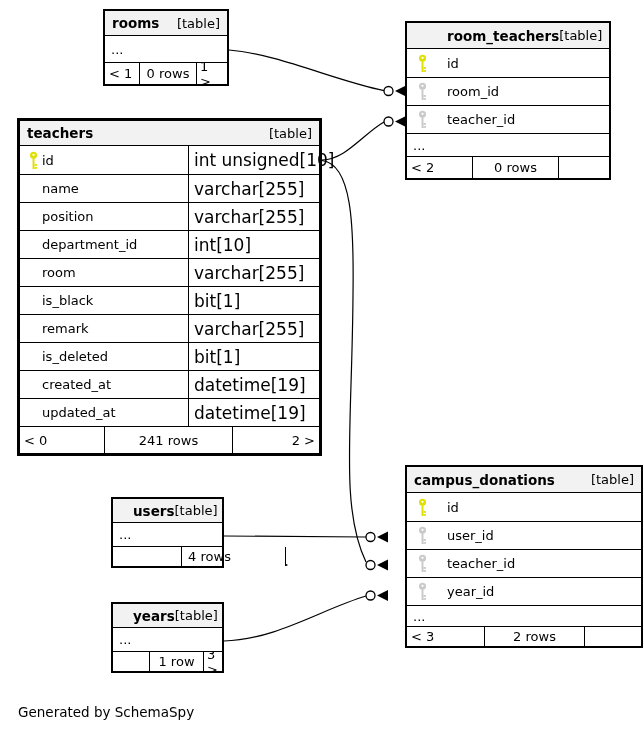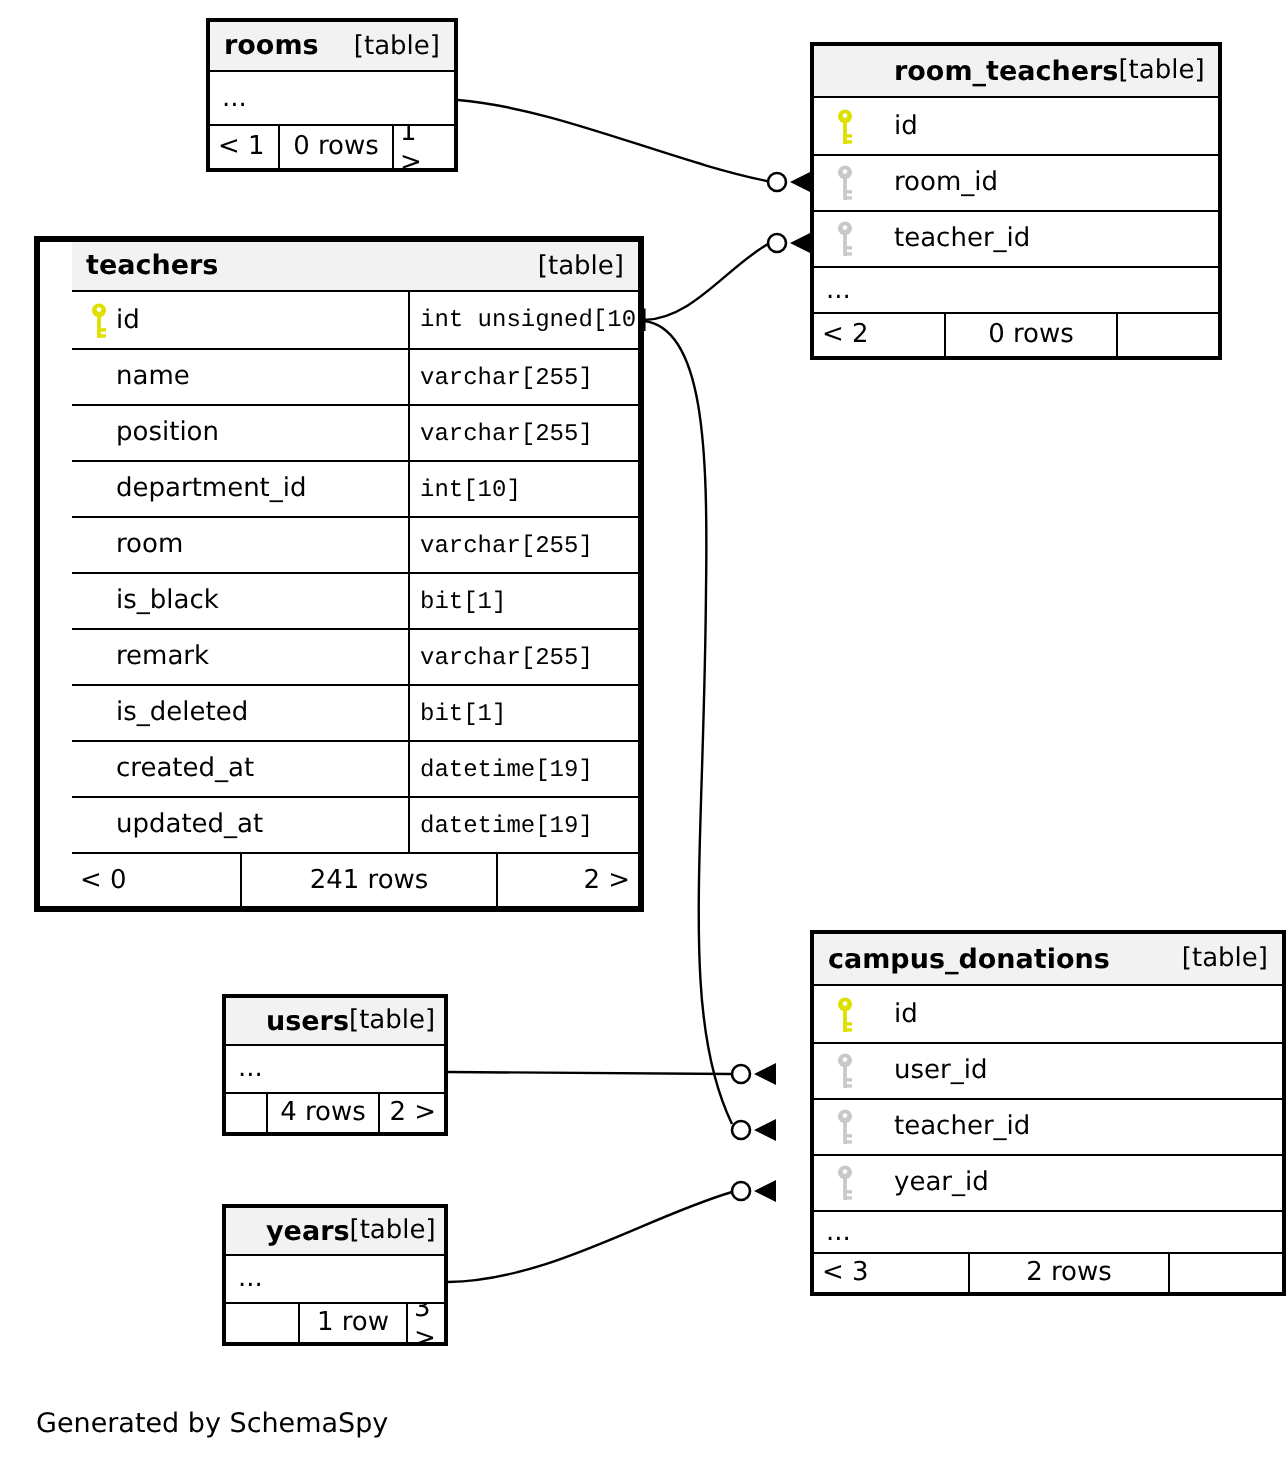--- a/index.html
+++ b/index.html
@@ -7,31 +7,31 @@
           font-family:"DejaVu Sans","Liberation Sans",sans-serif;color:#000;overflow:hidden;}
 
   
   .rel-layer{position:absolute;left:0;top:0;z-index:0;pointer-events:none;}
   .rel-layer path{fill:none;stroke:#000;stroke-width:1.2px;}
   .rel-layer circle{fill:#fff;stroke:#000;stroke-width:1.3px;}
   .rel-layer polygon{fill:#000;stroke:none;}
 
   
   .tbox{position:absolute;border:2px solid #000;background:#fff;box-sizing:border-box;z-index:1;}
-  #t-teachers{border-width:3px;padding-left:16px;}
+  #t-teachers{border-width:3px;}
   .thead{display:flex;justify-content:space-between;align-items:center;
          border-bottom:1px solid #000;padding:0 7px;box-sizing:border-box;}
   .tname{font-weight:bold;font-size:13.5px;white-space:nowrap;}
   .ttag{font-size:13px;white-space:nowrap;}
   .row{display:flex;align-items:center;background:#fff;box-sizing:border-box;}
   .row + .row{border-top:1px solid #000;}
   .keycol{display:flex;align-items:center;box-sizing:border-box;flex:none;}
   .cname{font-size:13px;white-space:nowrap;}
-  .ctype{font-size:12px;border-left:1px solid #000;align-self:stretch;display:flex;
-         align-items:center;padding-left:5px;flex:1;white-space:nowrap;font-family:Liberation Mono, monospace;}
+  .ctype{font-size:17px;border-left:1px solid #000;align-self:stretch;display:flex;
+         align-items:center;padding-left:5px;flex:1;white-space:nowrap;}
   .row.ell{padding-left:6px;font-size:13px;}
   .tfoot{display:grid;border-top:1px solid #000;font-size:13px;box-sizing:border-box;}
   .fc{display:flex;align-items:center;padding:0 3px;overflow:hidden;}
   .fc.c1{padding-left:4px;}
   .fc.c2{justify-content:center;border-left:1px solid #000;}
   .fc.c3{justify-content:flex-end;border-left:1px solid #000;padding-right:4px;}
 
   
   #t-rooms{left:103px;top:9px;width:126px;}
   #t-rooms .thead{height:25px;}
@@ -50,21 +50,21 @@
   #t-teachers .tfoot{height:27px;grid-template-columns:84px 128px auto;}
   #t-teachers .keycol{width:22px;padding-left:8px;}
   #t-teachers .cname{width:146px;flex:none;}
 
   #t-room_teachers .keycol,#t-campus_donations .keycol{width:40px;padding-left:10px;}
 
   #t-users{left:111px;top:497px;width:113px;}
   #t-years{left:111px;top:602px;width:113px;}
   #t-users .thead,#t-years .thead{height:24px;padding:0 20px;}
   #t-users .row,#t-years .row{height:23px;}
-  #t-users .tfoot{height:20px;grid-template-columns:20px 56px auto;}
+  #t-users .tfoot{height:20px;grid-template-columns:20px 56px auto;gap:48px;}
   #t-years .tfoot{height:20px;grid-template-columns:21px 54px auto;padding-left:15px;}
 
   #t-campus_donations{left:405px;top:465px;width:238px;}
   #t-campus_donations .thead{height:26px;}
   #t-campus_donations .row{height:28px;}
   #t-campus_donations .row.ell{height:21px;}
   #t-campus_donations .tfoot{height:20px;grid-template-columns:77px 100px auto;}
 
   .genby{position:absolute;left:18px;top:704px;font-size:13.5px;z-index:1;}
 </style>

